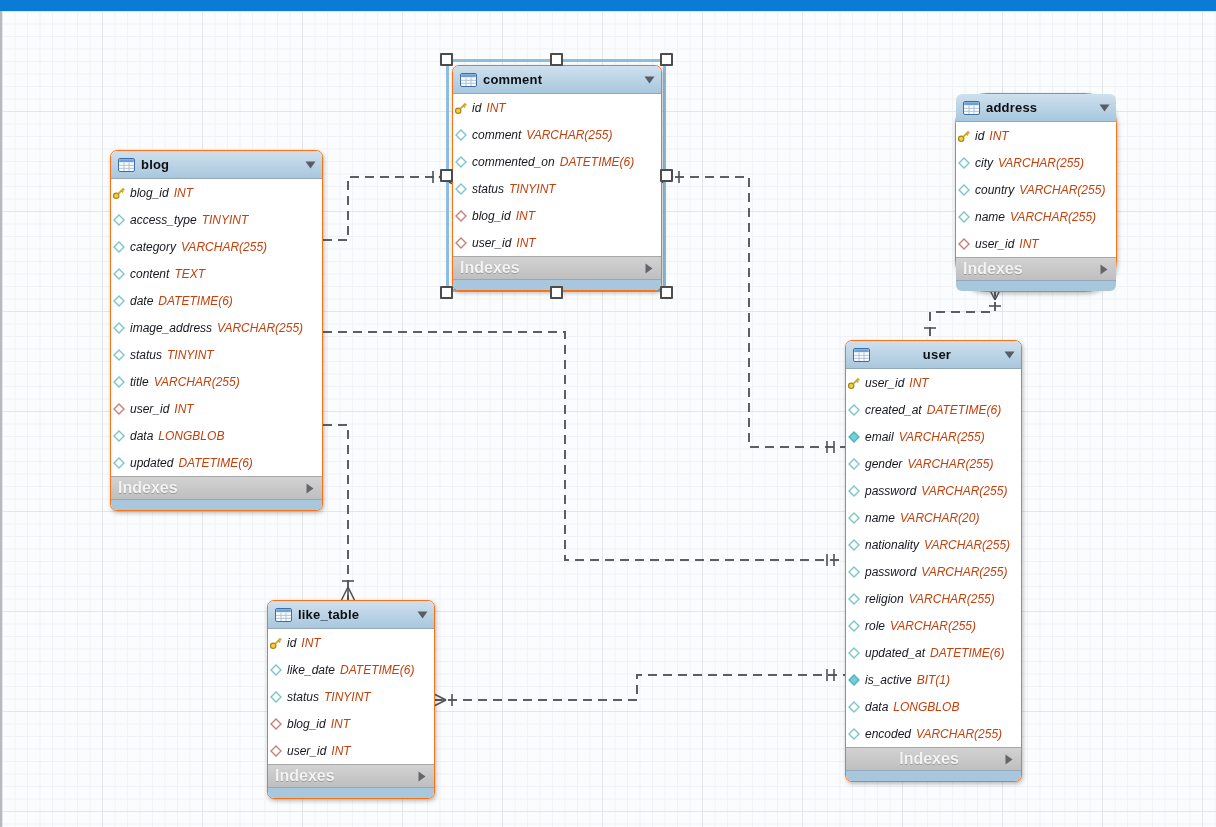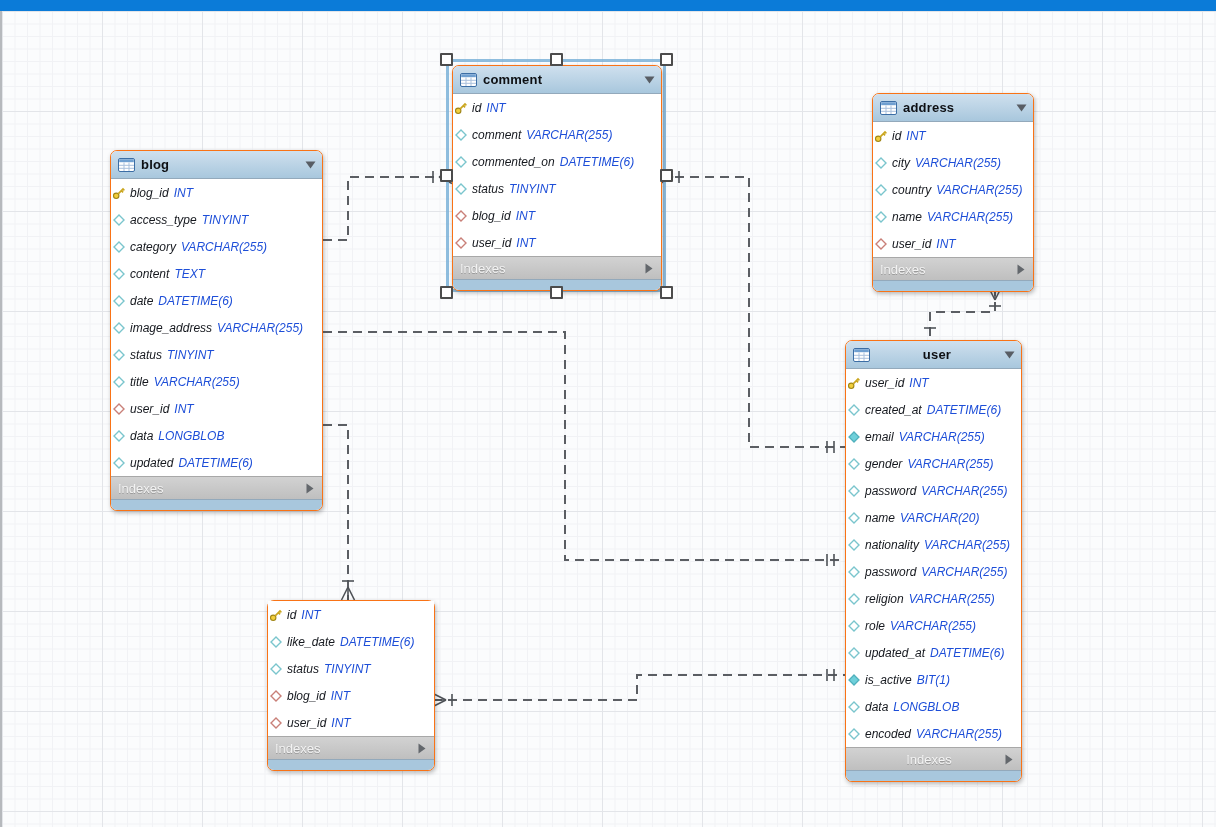--- a/index.html
+++ b/index.html
@@ -22,24 +22,24 @@
   .table-card{position:absolute; z-index:3; border:1px solid #f97316; border-radius:7px;
     background:#fff; box-shadow:1px 2px 4px rgba(60,60,60,0.35); font-size:12px; color:#15181e;}
   .t-header{height:27px; display:flex; align-items:center; gap:6px; padding:0 6px 0 7px;
     background:linear-gradient(#cfe0ee, #a8c7dd); border-bottom:1px solid #93a9bb;
     border-radius:6px 6px 0 0;}
   .t-title{font-weight:bold; font-size:13px; color:#0d0f13; flex:1 1 auto; letter-spacing:.2px;}
   .t-icon, .c-icon, .t-collapse, .f-arrow{display:inline-flex; align-items:center; justify-content:center;}
   .t-row{height:27px; display:flex; align-items:center; padding:0 0; background:#fff;font-style:italic;}
   .c-icon{width:15px; margin-right:4px; flex:0 0 auto;}
   .c-name{white-space:nowrap;}
-  .c-type{white-space:nowrap; margin-left:5px; color:#1d4ed8;}
+  .c-type{white-space:nowrap; margin-left:5px; color:#c2410c;}
   .t-footer{height:22px; display:flex; align-items:center; padding:0 8px 0 7px;
     background:linear-gradient(#d2d2d2,#bfbfbf); border-top:1px solid #a8a8a8;}
-  .f-label{font-weight:normal; color:#f3f3f3; text-shadow:0 1px 0 #9a9a9a; flex:1 1 auto; font-size:13px;}
+  .f-label{font-weight:bold; color:#f3f3f3; text-shadow:0 1px 0 #9a9a9a; flex:1 1 auto; font-size:16px;}
   .t-strip{height:10px; background:#a8c7dd; border-top:1px solid #93a9bb; border-radius:0 0 6px 6px;}
   .sel-handle{position:absolute; z-index:4; width:9px; height:9px; background:#ffffff;
     border:2px solid #4c4c4c; border-radius:1px;}
 </style>
 </head>
 <body>
 
 <div class="screen">
   <div class="top-bar"></div>
   <div class="canvas-bg"></div>
@@ -300,21 +300,21 @@
         <div class="t-footer">
           <span class="f-label">Indexes</span>
           <span class="f-arrow">
             <svg width="8" height="11" viewBox="0 0 8 11">
               <path d="M0.5 0.5 V10.5 L7.5 5.5 Z" fill="#63676c"></path>
             </svg>
           </span>
         </div>
         <div class="t-strip"></div>
       </div>
-      <div class="table-card" style="left: 872px; top: 93px; width: 160px;">
+      <div class="table-card" style="left: 955px; top: 93px; width: 160px; border-radius: 32px;">
         <div class="t-header">
           <span class="t-icon">
             <svg width="17" height="14" viewBox="0 0 17 14">
               <rect x="0.5" y="0.5" width="16" height="13" rx="1.5" fill="#ffffff" stroke="#3c6ea5"></rect>
               <rect x="1.2" y="1.2" width="14.6" height="3" fill="#6f9fd0"></rect>
               <path d="M1 7.3 H16 M1 10.3 H16 M6 4.5 V13 M11 4.5 V13" stroke="#a9c0dc" stroke-width="1" fill="none"></path>
             </svg>
           </span>
           <span class="t-title">address</span>
           <span class="t-collapse">
@@ -526,20 +526,35 @@
           <span class="f-label">Indexes</span>
           <span class="f-arrow">
             <svg width="8" height="11" viewBox="0 0 8 11">
               <path d="M0.5 0.5 V10.5 L7.5 5.5 Z" fill="#63676c"></path>
             </svg>
           </span>
         </div>
         <div class="t-strip"></div>
       </div>
       <div class="table-card" style="left: 267px; top: 600px; width: 166px;">
+        <div class="t-header">
+          <span class="t-icon">
+            <svg width="17" height="14" viewBox="0 0 17 14">
+              <rect x="0.5" y="0.5" width="16" height="13" rx="1.5" fill="#ffffff" stroke="#3c6ea5"></rect>
+              <rect x="1.2" y="1.2" width="14.6" height="3" fill="#6f9fd0"></rect>
+              <path d="M1 7.3 H16 M1 10.3 H16 M6 4.5 V13 M11 4.5 V13" stroke="#a9c0dc" stroke-width="1" fill="none"></path>
+            </svg>
+          </span>
+          <span class="t-title">like_table</span>
+          <span class="t-collapse">
+            <svg width="11" height="8" viewBox="0 0 11 8">
+              <path d="M0.5 0.5 H10.5 L5.5 7.5 Z" fill="#585d64"></path>
+            </svg>
+          </span>
+        </div>
         <div class="t-row">
           <span class="c-icon">
             <svg width="14" height="14" viewBox="0 0 14 14">
               <circle cx="4.2" cy="9.8" r="2.7" fill="#f2cf3c" stroke="#a08618" stroke-width="1.1"></circle>
               <path d="M6.2 7.8 L11.6 2.4 M9.4 4.6 L11.1 6.3 M11 3 L12.4 4.4" stroke="#caa61f" stroke-width="1.7" fill="none"></path>
             </svg>
           </span>
           <span class="c-name">id</span>
           <span class="c-type">INT</span>
         </div>

